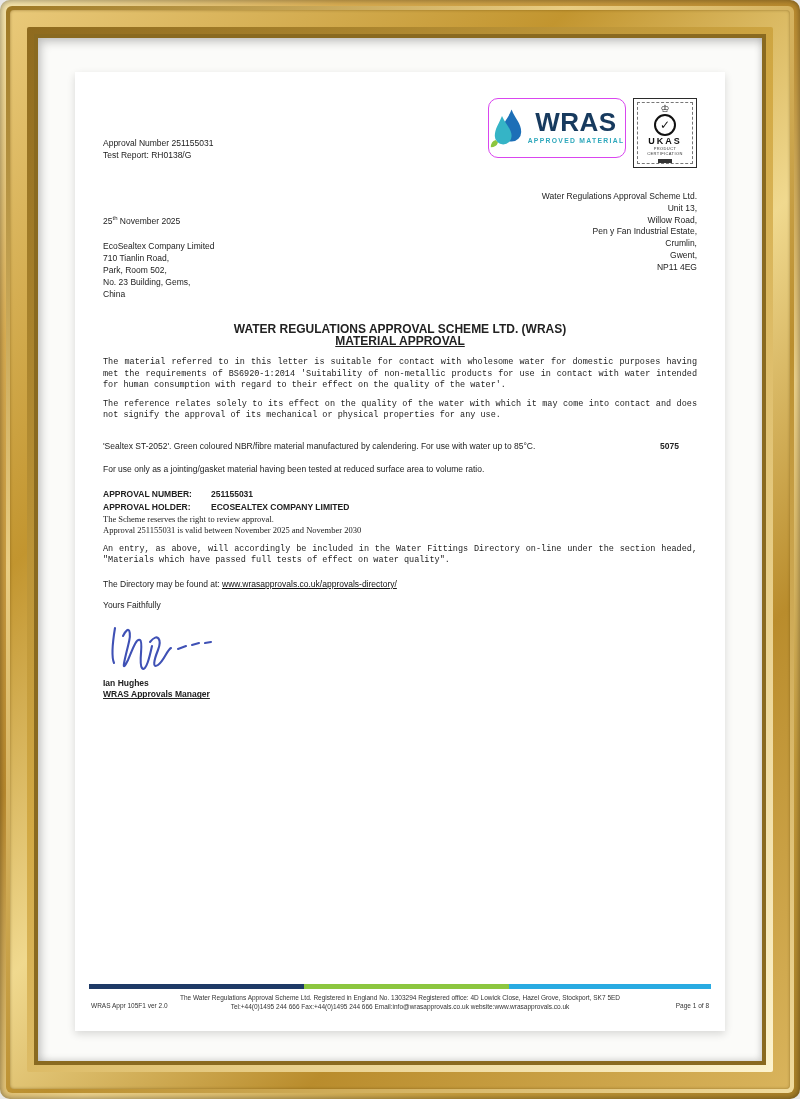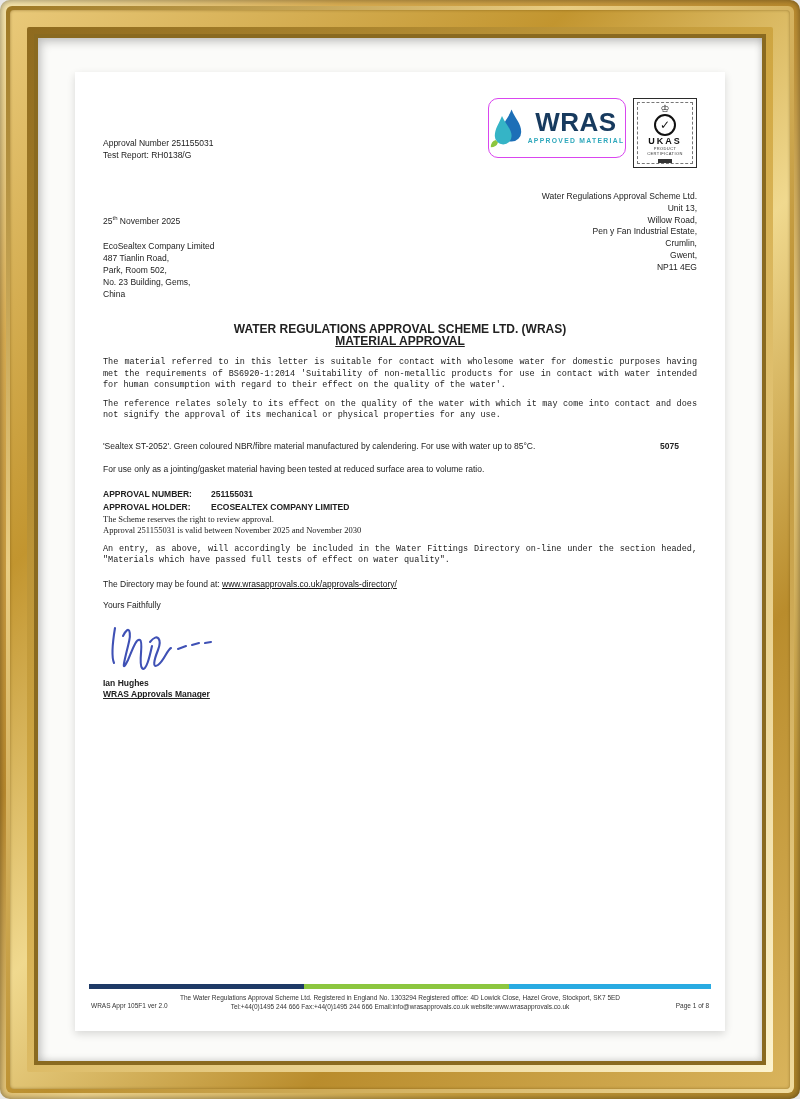--- a/index.html
+++ b/index.html
@@ -127,21 +127,21 @@
           <p>Pen y Fan Industrial Estate,</p>
           <p>Crumlin,</p>
           <p>Gwent,</p>
           <p>NP11 4EG</p>
         </div>
 
         <p class="date"><span>25</span><sup>th</sup><span> November 2025</span></p>
 
         <div class="recipient">
           <p>EcoSealtex Company Limited</p>
-          <p>487 Tianlin Road,</p>
+          <p>710 Tianlin Road,</p>
           <p>Park, Room 502,</p>
           <p>No. 23 Building, Gems,</p>
           <p>China</p>
         </div>
 
         <div class="title">
           <p>WATER REGULATIONS APPROVAL SCHEME LTD. (WRAS)</p>
           <p class="u">MATERIAL APPROVAL</p>
         </div>
 

